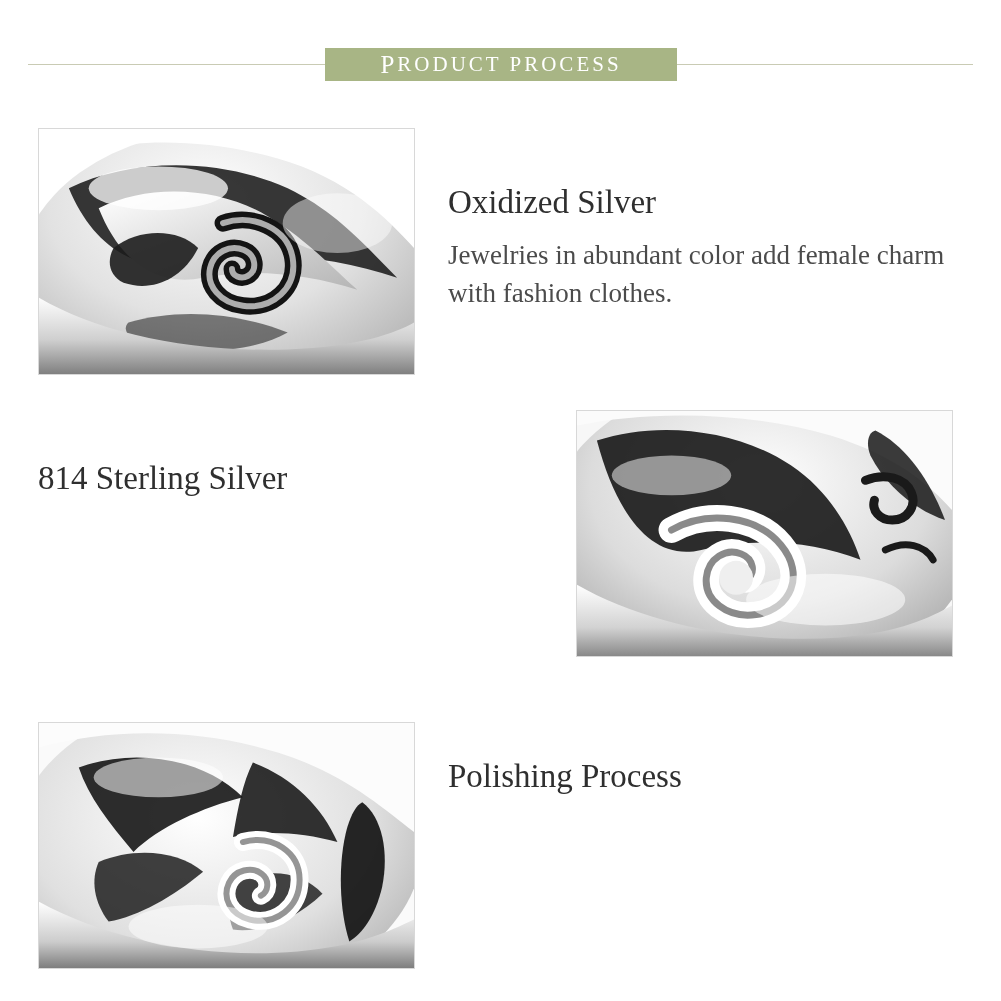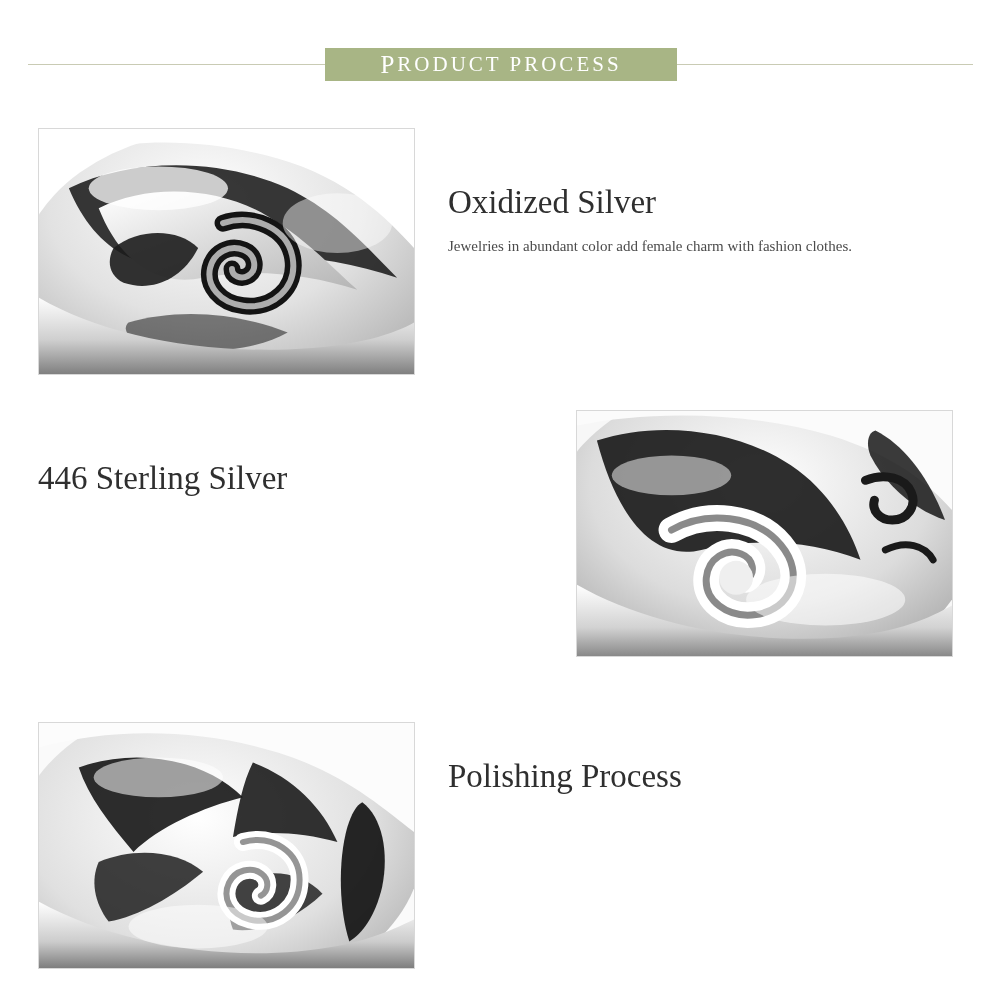--- a/index.html
+++ b/index.html
@@ -71,21 +71,21 @@
   .t-title {
     font-family: "Liberation Serif", serif;
     font-size: 33px;
     color: #2f2f2f;
     line-height: 1.15;
     margin: 0 0 14px 0;
     font-weight: 400;
   }
   .t-body {
     font-family: "Liberation Serif", serif;
-    font-size: 15px;
+    font-size: 27px;
     color: #4b4b4b;
     line-height: 1.42;
     margin: 0;
   }
 
   
   #photo-1 { left: 38px;  top: 128px;  width: 377px; height: 247px; }
   #text-1  { left: 448px; top: 168px;  width: 500px; margin-top: 16px; }
 
   
@@ -139,21 +139,21 @@
     <ellipse cx="300" cy="95" rx="55" ry="30" fill="#ffffff" opacity="0.45"></ellipse>
   </svg>
 </div>
 
 <div class="textblock" id="text-1">
   <h2 class="t-title">Oxidized Silver</h2>
   <p class="t-body">Jewelries in abundant color add female charm with fashion clothes.</p>
 </div>
 
 <div class="textblock" id="text-2">
-  <h2 class="t-title">446 Sterling Silver</h2>
+  <h2 class="t-title">814 Sterling Silver</h2>
 </div>
 
 <div class="photo" id="photo-2">
   <svg viewBox="0 0 377 247" preserveAspectRatio="xMidYMid slice">
     <defs>
       <radialGradient id="g2a" cx="50%" cy="35%" r="80%">
         <stop offset="0%" stop-color="#ffffff"></stop>
         <stop offset="50%" stop-color="#dcdcdc"></stop>
         <stop offset="100%" stop-color="#8e8e8e"></stop>
       </radialGradient>

